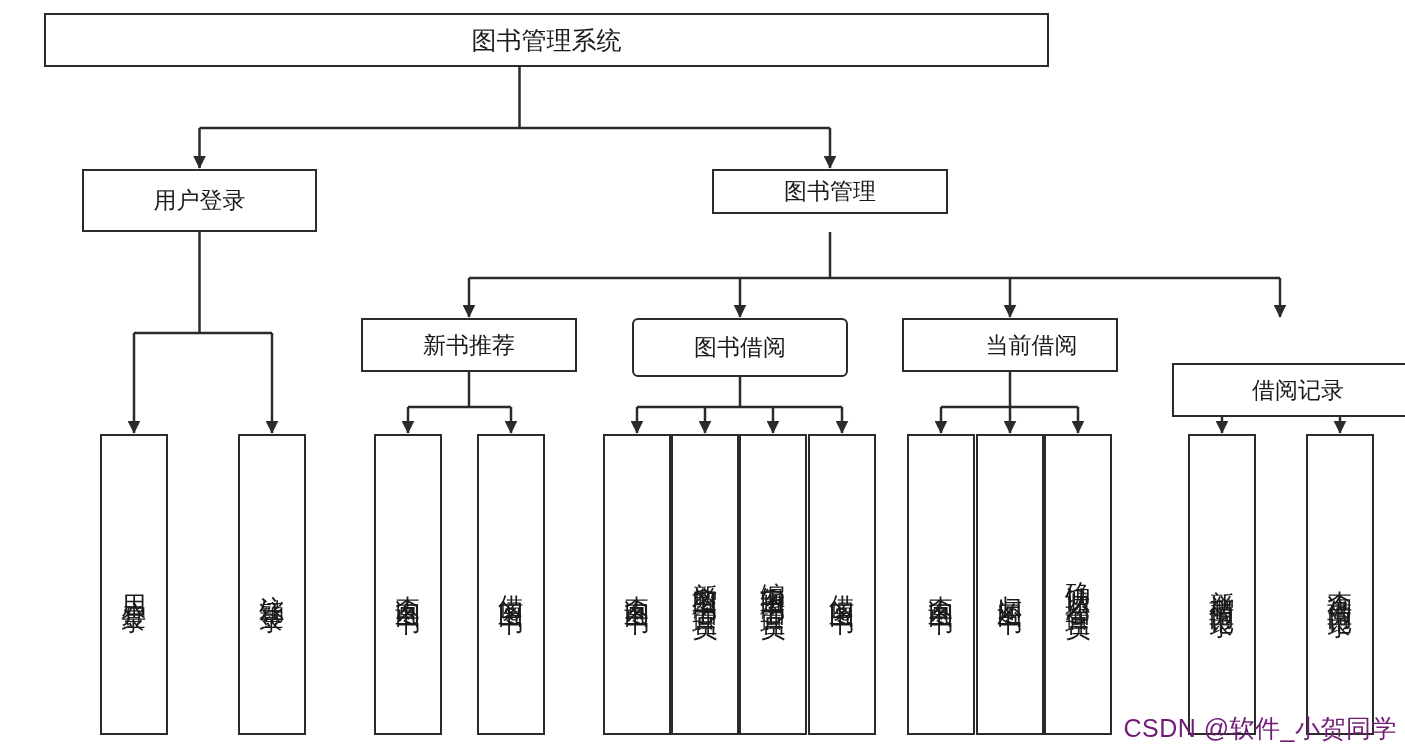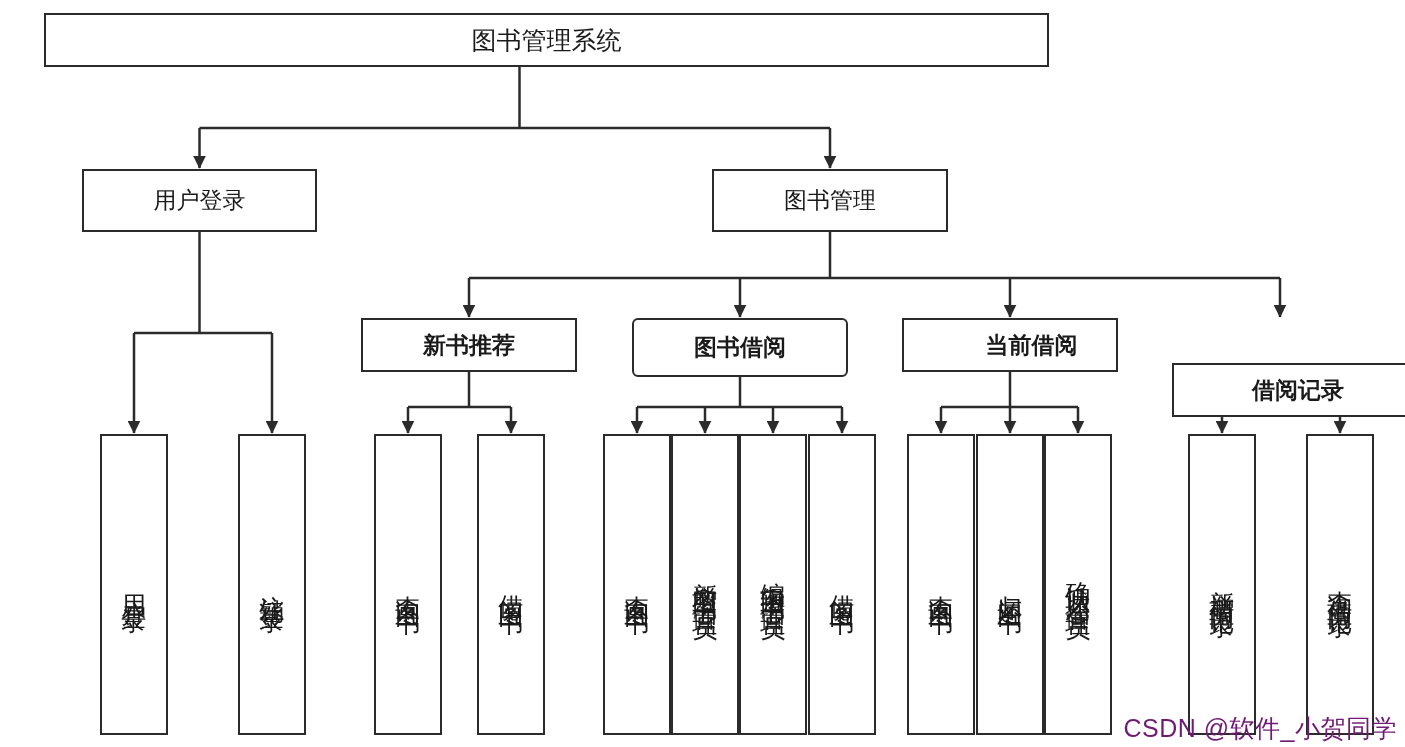--- a/index.html
+++ b/index.html
@@ -43,21 +43,20 @@
     white-space: nowrap;
   }
   .node-root .lbl {
     font-size: 25px;
   }
   .node-l2 .lbl {
     font-size: 23px;
   }
   .node-l3 .lbl {
     font-size: 23px;
-    font-weight: bold;
   }
   
   .node-leaf {
     align-items: center;
     justify-content: center;
   }
   .node-leaf .lbl {
     writing-mode: vertical-rl;
     text-orientation: upright;
     font-size: 25px;
@@ -125,21 +124,21 @@
       </g>
   </svg>
 
   <div id="nodes">
       <div class="node node-root" style="left: 17px; top: 13px; width: 1005px; height: 54px; margin-left: 27px;">
         <span class="lbl">图书管理系统</span>
       </div>
       <div class="node node-l2" style="left: 82px; top: 169px; width: 235px; height: 63px;">
         <span class="lbl">用户登录</span>
       </div>
-      <div class="node node-l2" style="left: 712px; top: 169px; width: 236px; height: 63px;">
+      <div class="node node-l2" style="left: 712px; top: 169px; width: 236px; height: 45px;">
         <span class="lbl">图书管理</span>
       </div>
       <div class="node node-l3" style="left: 361px; top: 318px; width: 216px; height: 54px;">
         <span class="lbl">新书推荐</span>
       </div>
       <div class="node node-l3" style="left: 632px; top: 318px; width: 216px; height: 59px; border-radius: 6px;">
         <span class="lbl">图书借阅</span>
       </div>
       <div class="node node-l3" style="left: 902px; top: 318px; width: 216px; height: 54px; padding-left: 43px;">
         <span class="lbl">当前借阅</span>

